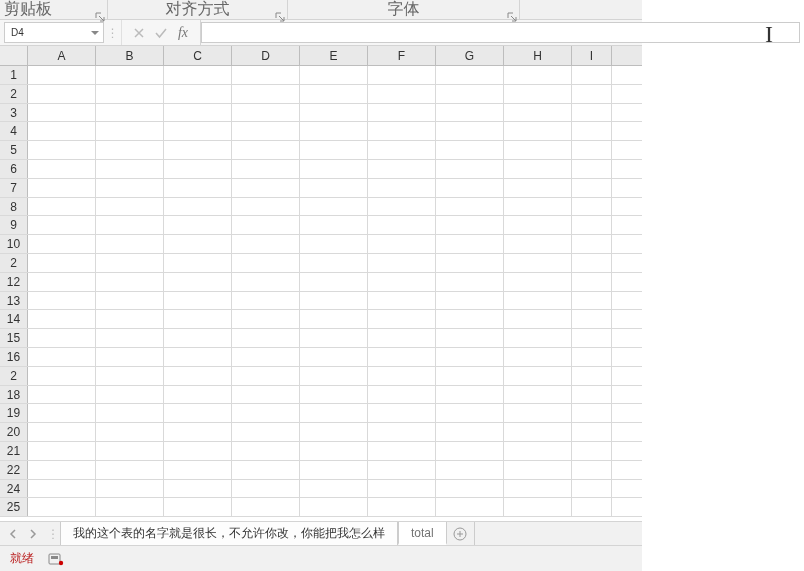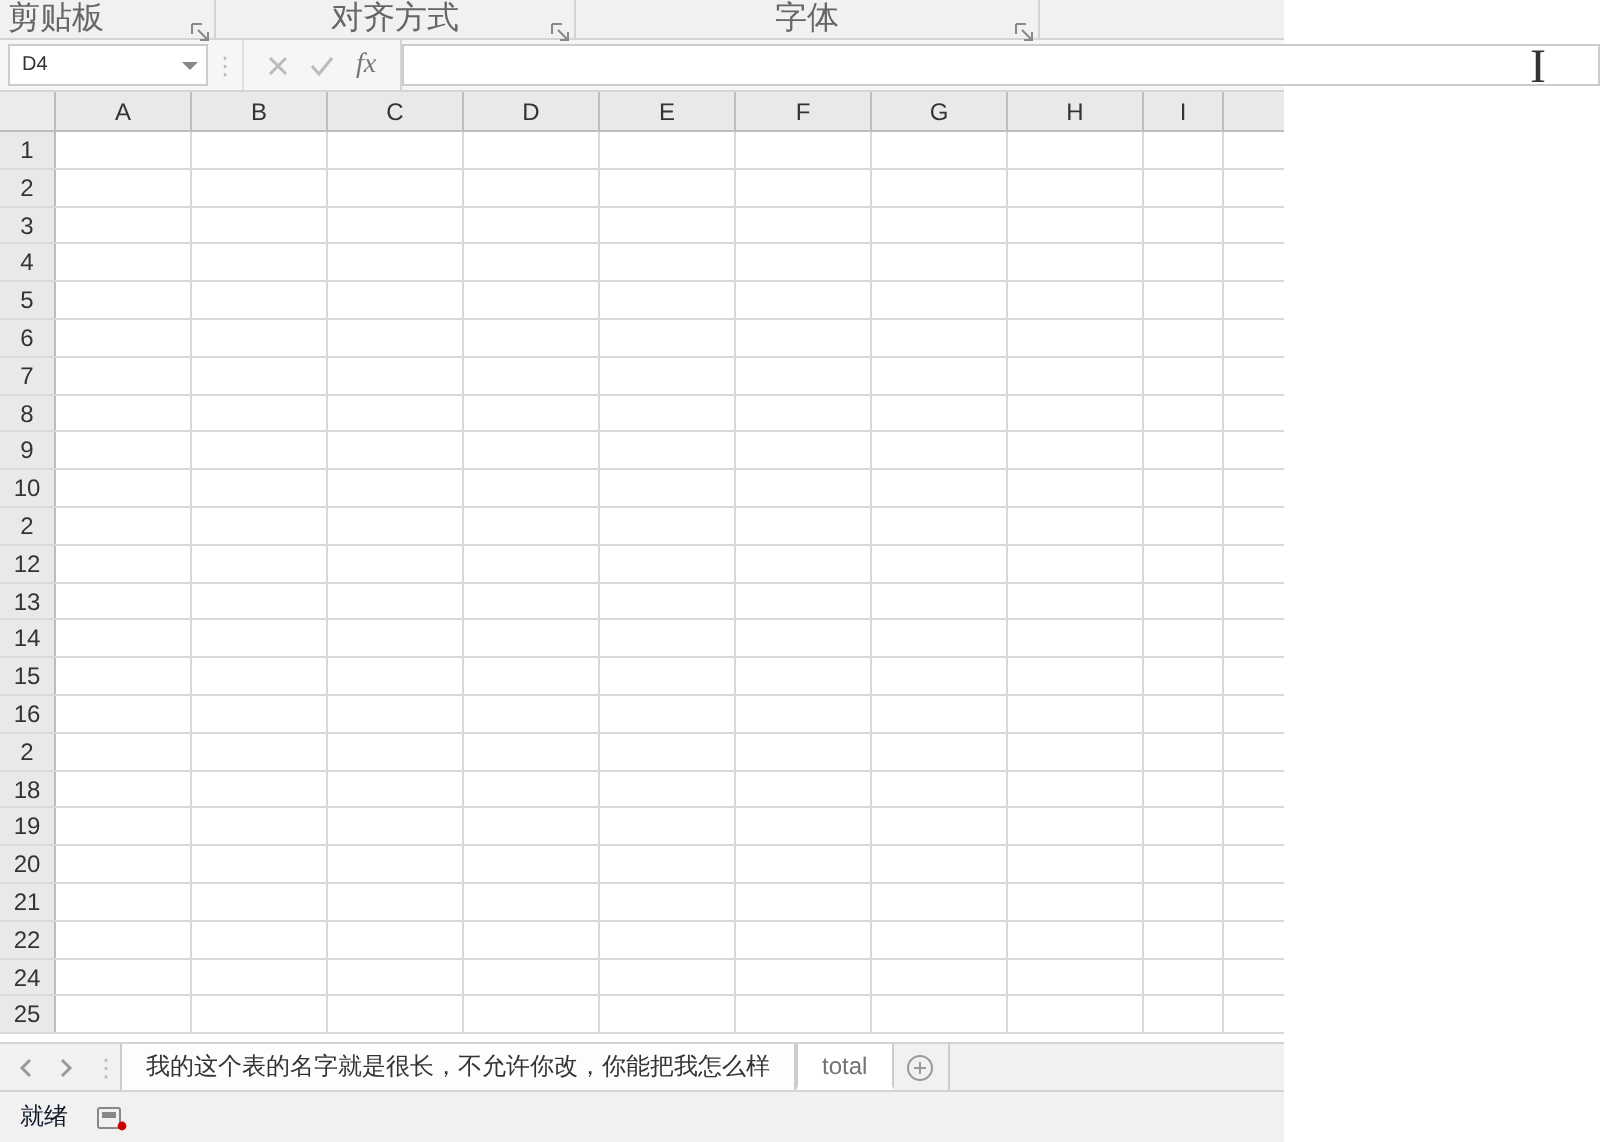--- a/index.html
+++ b/index.html
@@ -45,21 +45,21 @@
   .sheet-tabs { display: flex; align-items: stretch; }
   .sheet-tab { display: flex; align-items: center; padding: 0 12px; border-right: 1px solid #ccc; border-left: 1px solid #ccc; font-size: 12px; color: #333; background: #fdfdfd; cursor: default; }
   .sheet-tab:first-child { border-left: 1px solid #ccc; }
   .sheet-tab.active { background: #fff; border-bottom: 2px solid #fff; }
   .sheet-tab .accent { color: #737373; }
   .add-sheet { display: flex; align-items: center; justify-content: center; width: 28px; color: #888; border-right: 1px solid #ccc;}
   .add-sheet svg { width: 14px; height: 14px; }
   .tab-spacer { flex: 1; }
 
   
-  .status-bar { height: 26px; background: #f1f1f1; border-top: 1px solid #d4d4d4; display: flex; align-items: center; padding: 0 10px; gap: 14px; color: #0f172a; font-size: 12px; }
+  .status-bar { height: 26px; background: #f1f1f1; border-top: 1px solid #d4d4d4; display: flex; align-items: center; padding: 0 10px; gap: 14px; color: #b91c1c; font-size: 12px; }
   .status-bar .rec-icon { width: 16px; height: 14px; display:flex; align-items:center; justify-content:center; }
 
   
   .right-pad { position: absolute; top: 0; right: 0; bottom: 0; width: 162px; background: #fff; }
 </style>
 </head>
 <body>
 
 <div class="right-pad"></div>
 

